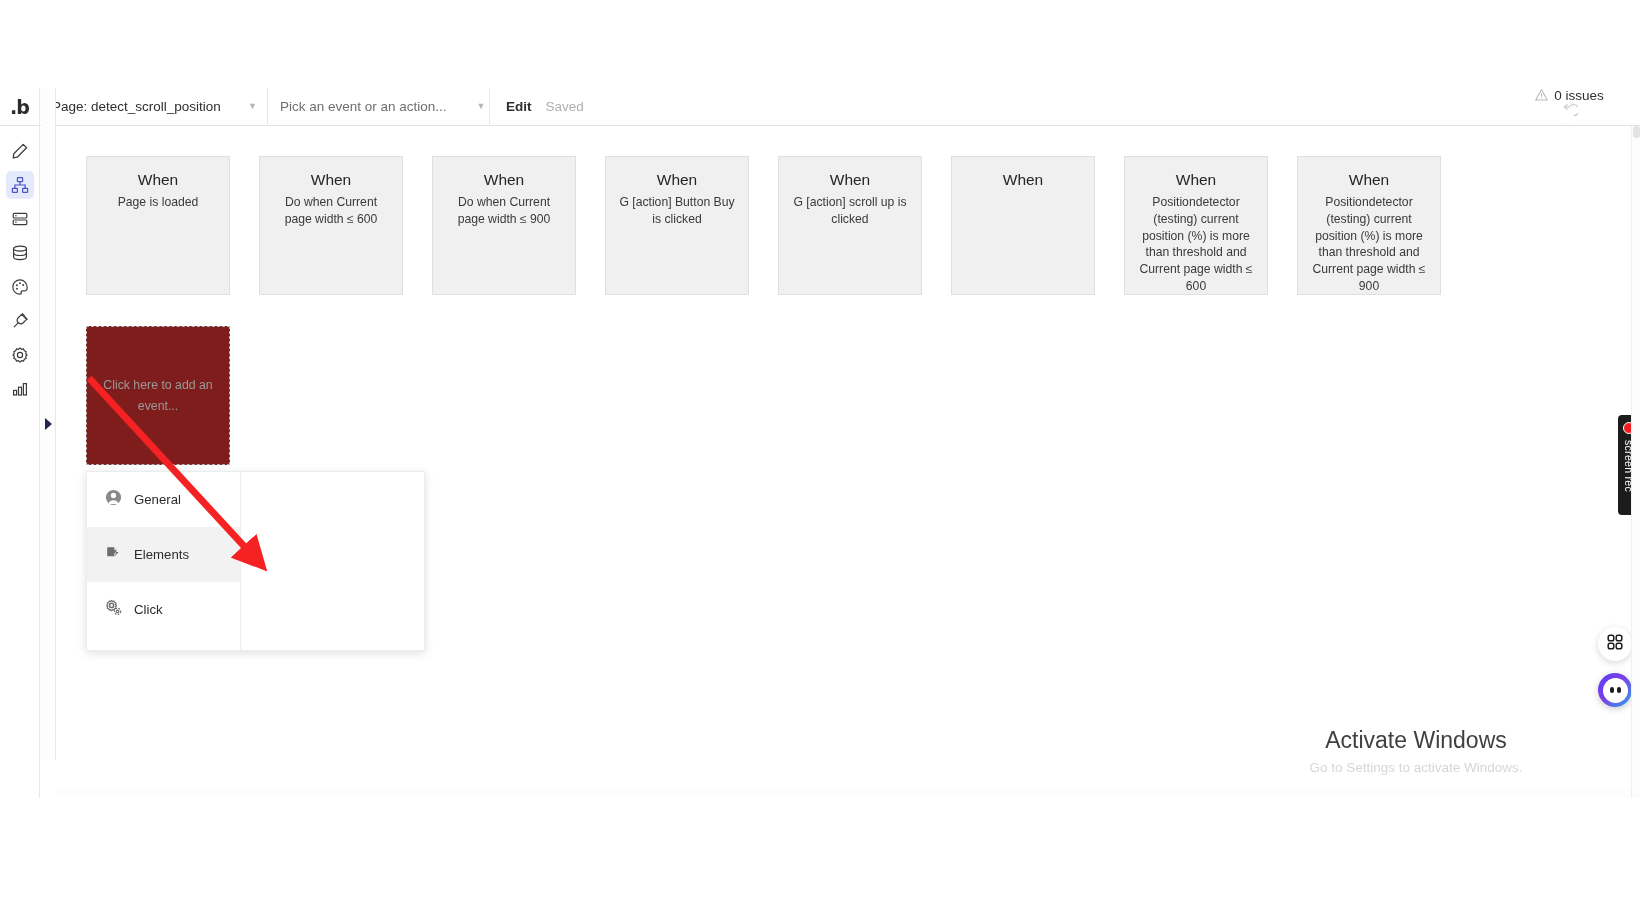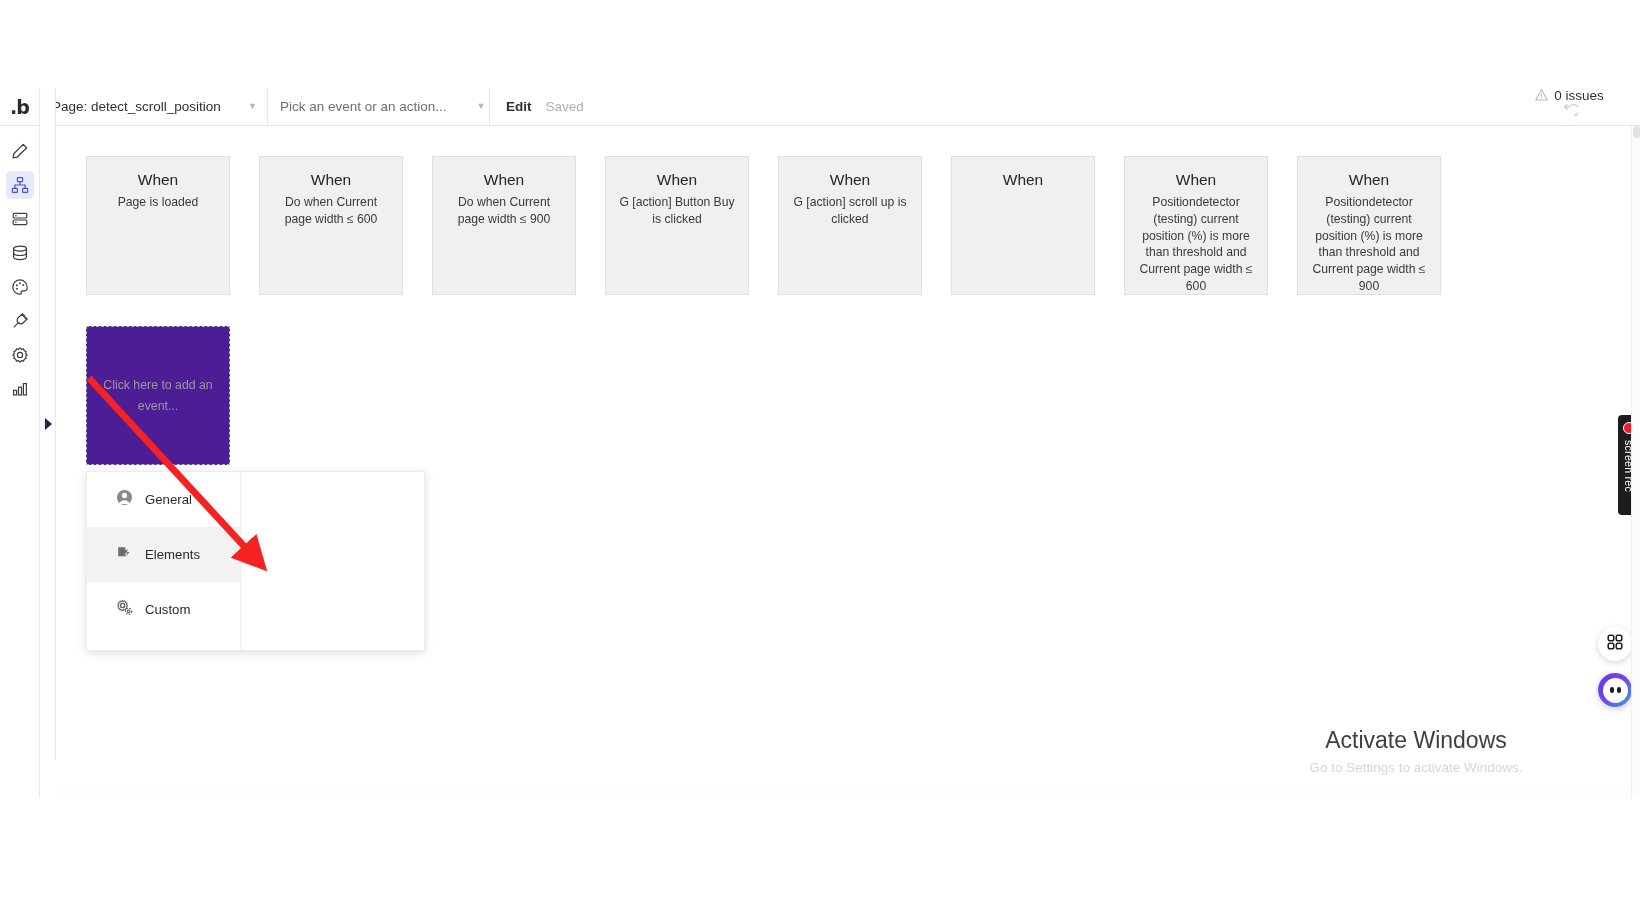--- a/index.html
+++ b/index.html
@@ -133,40 +133,40 @@
   .wf-when {
     font-size: 15.5px; color: #262626; margin-bottom: 5px;
     font-weight: 400;
   }
   .wf-desc { font-size: 12.2px; color: #3a3a3a; line-height: 1.38; }
 
   .wf-empty {
     position: absolute; left: 30px; top: 200px;
     width: 144px; height: 139px;
     border: 1px dashed #b9b9b9;
-    background: #4c1d95;
+    background: #7f1d1d;
     display: flex; align-items: center; justify-content: center;
     text-align: center; padding: 0 12px;
     cursor: pointer;
   }
   .wf-empty span { font-size: 12.3px; color: #9a9a9a; line-height: 1.7; }
 
   
   .dd {
     position: absolute; left: 30px; top: 345px;
     width: 339px; height: 180px;
     background: #fff;
     border: 1px solid #ececec;
     box-shadow: 0 2px 9px rgba(0,0,0,.13);
     display: flex;
   }
   .dd-left { width: 154px; border-right: 1px solid #eeeeee; }
   .dd-cat {
     height: 55px; display: flex; align-items: center; gap: 12px;
-    padding-left: 29px; cursor: pointer;
+    padding-left: 18px; cursor: pointer;
   }
   .dd-cat.sel { background: #f2f2f2; }
   .dd-cat .cl { font-size: 13.2px; color: #2b2b2b; }
   .dd-right { flex: 1; padding: 12px 14px 0 14px; }
   .dd-opt {
     font-size: 12.4px; color: #2b2b2b; line-height: 1.28;
     margin-bottom: 14px; cursor: pointer;
   }
 
   
@@ -497,21 +497,21 @@
 
         <div class="dd-cat">
           <span>
             <svg width="17" height="17" viewBox="0 0 17 17">
               <circle cx="6.6" cy="6.4" r="2.1" fill="none" stroke="#6d6d6d" stroke-width="1.5"></circle>
               <path d="M6.6 1.5 l1.1 1 l1.4-.3 l.5 1.3 l1.3 .6 l-.3 1.4 l.9 1.1 l-.9 1.1 l.3 1.4 l-1.3 .6 l-.5 1.3 l-1.4-.3 l-1.1 1 l-1.1-1 l-1.4 .3 l-.5-1.3 l-1.3-.6 l.3-1.4 l-.9-1.1 l.9-1.1 l-.3-1.4 l1.3-.6 l.5-1.3 l1.4 .3 Z" fill="none" stroke="#6d6d6d" stroke-width="1.2" stroke-linejoin="round"></path>
               <circle cx="12.6" cy="12.4" r="1.3" fill="none" stroke="#6d6d6d" stroke-width="1.2"></circle>
               <circle cx="12.6" cy="12.4" r="3.1" fill="none" stroke="#6d6d6d" stroke-width="1.2" stroke-dasharray="1.6 1.4"></circle>
             </svg>
           </span>
-          <span class="cl">Custom</span>
+          <span class="cl">Click</span>
         </div>
       </div>
 
     </div>
 
     <svg class="arrow-svg" width="1584" height="672">
       <defs>
         <marker id="ah" markerWidth="5" markerHeight="5" refX="2.2" refY="2.5" orient="auto">
           <path d="M0,0 L5,2.5 L0,5 z" fill="#f42222"></path>
         </marker>

